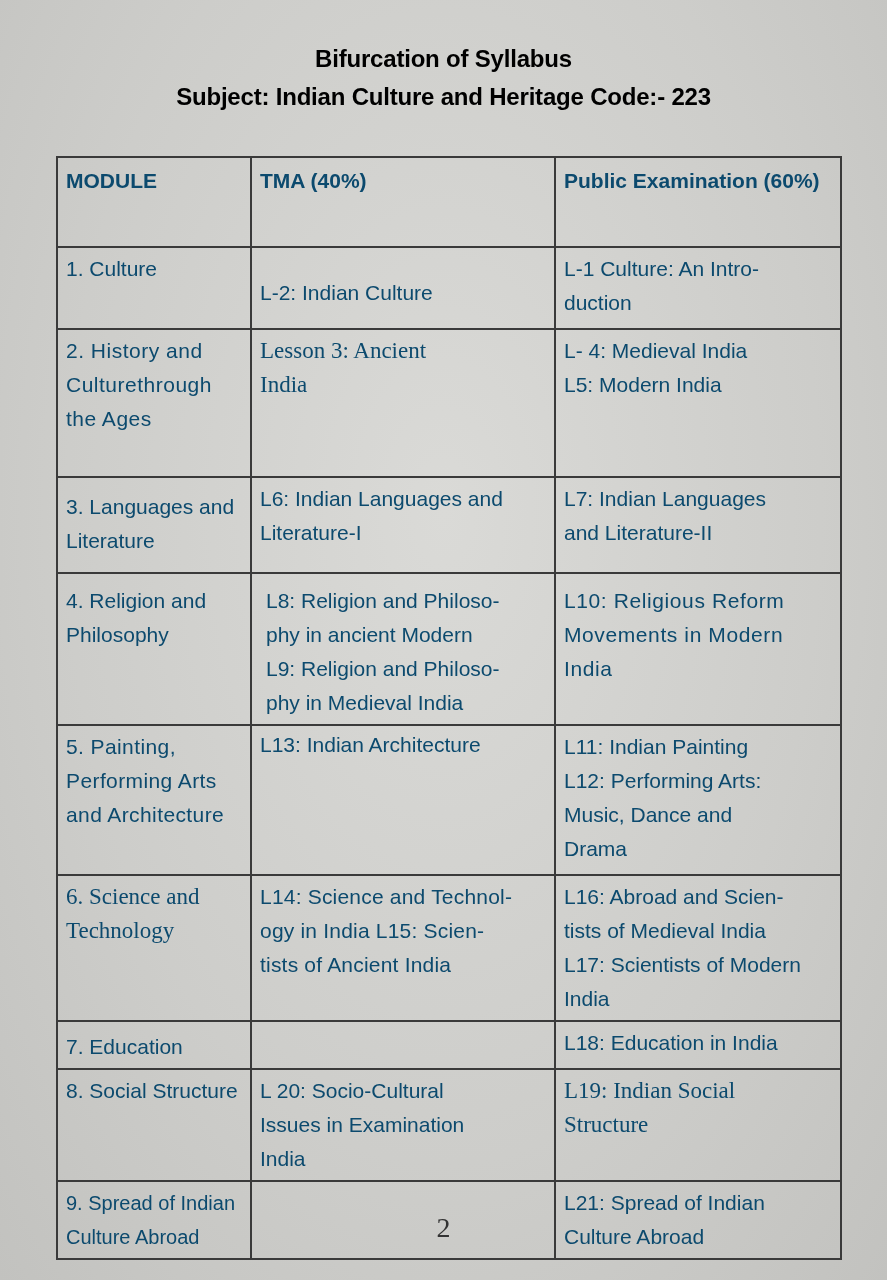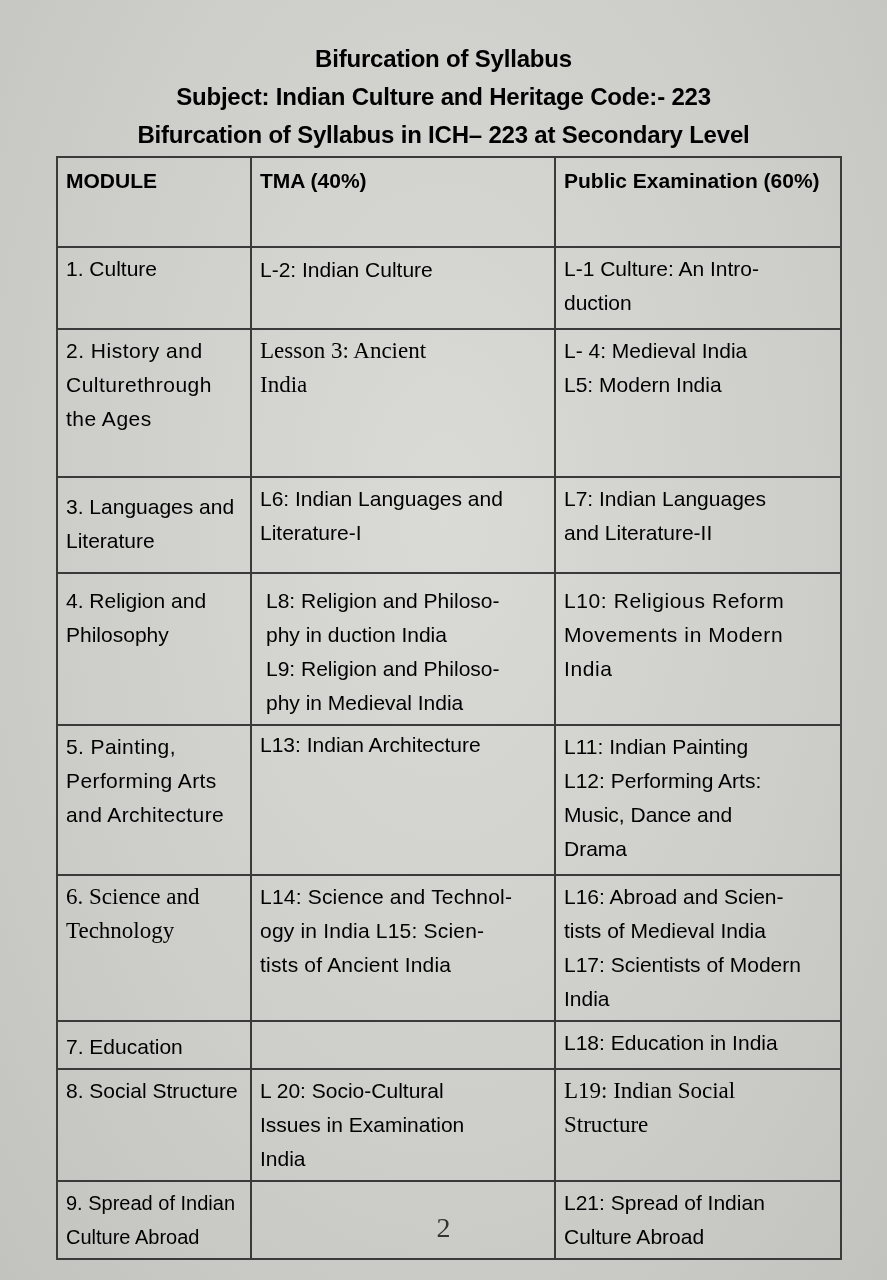--- a/index.html
+++ b/index.html
@@ -31,21 +31,21 @@
       letter-spacing: -0.2px;
     }
     table.syllabus {
       position: absolute;
       left: 56px;
       top: 156px;
       width: 786px;
       border-collapse: collapse;
       font-size: 21px;
       line-height: 34px;
-      color: #000000;
+      color: #0c4a6e;
     }
     table.syllabus th, table.syllabus td {
       border: 2px solid #3a3a3a;
       vertical-align: top;
       padding: 4px 6px 4px 8px;
       text-align: left;
       font-weight: normal;
     }
     table.syllabus th {
       font-weight: bold;
@@ -68,39 +68,38 @@
       font-size: 28px;
       color: #333;
     }
   </style>
 </head>
 <body>
 
 <div class="titles">
   <div>Bifurcation of Syllabus</div>
   <div>Subject: Indian Culture and Heritage Code:- 223</div>
-  <div>Bifurcation of Syllabus in ICH– 223 at Secondary Level</div>
 </div>
 
 <table class="syllabus">
   <thead>
     <tr>
       <th class="col-module">MODULE</th>
       <th class="col-tma">TMA (40%)</th>
       <th class="col-pub">
         <span class="line">Public</span>
         <span class="line">Examination (60%)</span>
       </th>
     </tr>
   </thead>
   <tbody>
 
     <tr style="height:82px">
       <td>1. Culture</td>
-      <td style="padding-top:5px">
+      <td style="padding-top:28px">
         <span class="line">L-2: Indian Culture</span>
       </td>
       <td>
         <span class="line">L-1 Culture: An Intro-</span>
         <span class="line">duction</span>
       </td>
     </tr>
 
     <tr style="height:148px">
       <td style="letter-spacing:0.5px">2. History and Culturethrough the Ages</td>
@@ -123,21 +122,21 @@
       <td>
         <span class="line">L7: Indian Languages</span>
         <span class="line">and Literature-II</span>
       </td>
     </tr>
 
     <tr style="height:142px">
       <td style="padding-top:10px">4. Religion and Philosophy</td>
       <td style="padding-top:10px; padding-left:14px">
         <span class="line">L8: Religion and Philoso-</span>
-        <span class="line">phy in duction India</span>
+        <span class="line">phy in ancient Modern</span>
         <span class="line">L9: Religion and Philoso-</span>
         <span class="line">phy in Medieval India</span>
       </td>
       <td style="padding-top:10px; letter-spacing:0.6px">
         <span class="line">L10: Religious Reform</span>
         <span class="line">Movements in Modern</span>
         <span class="line">India</span>
       </td>
     </tr>
 

